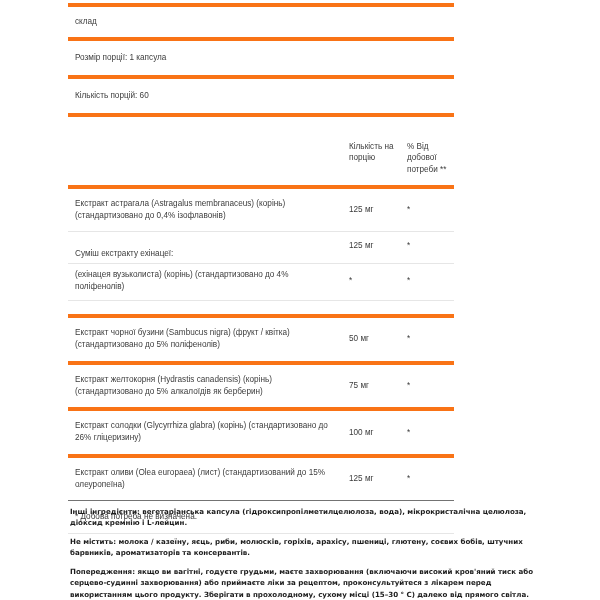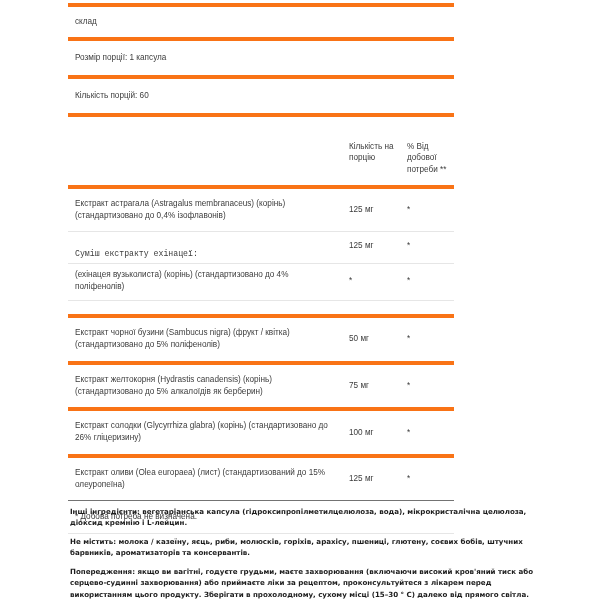--- a/index.html
+++ b/index.html
@@ -77,21 +77,20 @@
   .ing td.col-amount,
   .ing td.col-dv {
     white-space: nowrap;
   }
 
   
   .blend-head td { border-top: 1px solid #e6e6e6; }
   .blend-head td.col-name {
     padding: 16px 6px 3px 7px;
     vertical-align: bottom;
-    font-family: Liberation Mono, monospace;
   }
   .blend-head td.col-amount,
   .blend-head td.col-dv {
     padding: 8px 6px 11px 7px;
     vertical-align: top;
   }
   .blend-sub td {
     border-top: none;
     padding: 5px 6px 7px 7px;
     vertical-align: middle;

